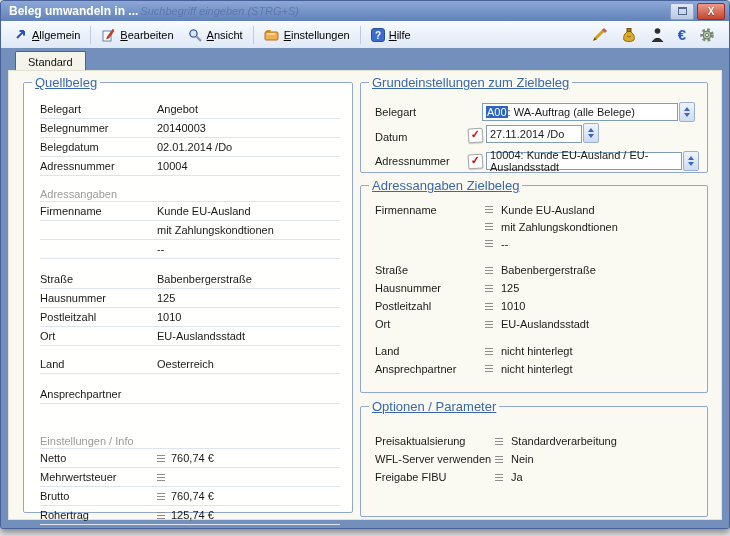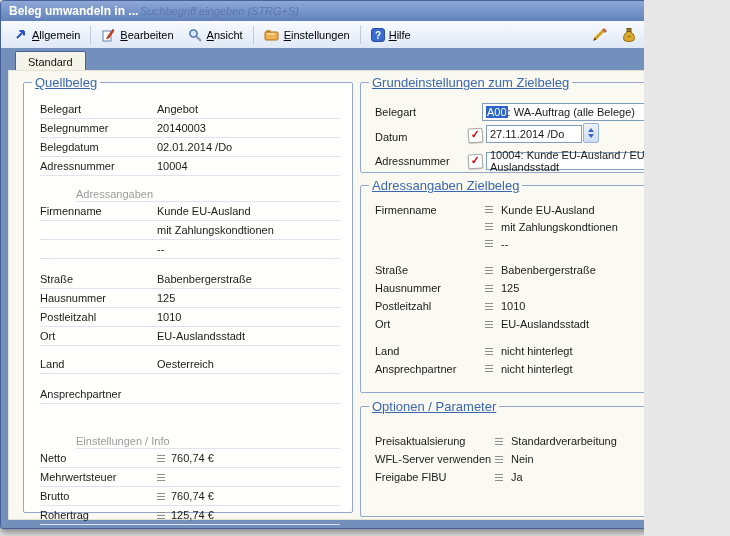--- a/index.html
+++ b/index.html
@@ -1,16 +1,16 @@
 <!DOCTYPE html>
 <html><head>
 <meta charset="utf-8">
 <style>
   html,body{margin:0;padding:0;background:#e7e7e7;}
-  .screen{position:relative;width:644px;height:536px;font-family:"Liberation Sans",sans-serif;font-size:11px;color:#1a1a1a;overflow:hidden;}
+  .screen{position:relative;width:730px;height:536px;font-family:"Liberation Sans",sans-serif;font-size:11px;color:#1a1a1a;overflow:hidden;}
   .window{position:absolute;left:0;top:0;width:728px;height:527px;border:1px solid #47609a;border-radius:4px 4px 3px 3px;box-shadow:0 4px 7px rgba(0,0,0,.4);overflow:hidden;background:#6b89bc;}
   
   .titlebar{position:absolute;left:0;top:0;right:0;height:20px;background:linear-gradient(#8da8d6,#6182ba);display:flex;align-items:center;padding:0 4px 0 8px;}
   .title{color:#fff;font-weight:bold;font-size:12px;white-space:nowrap;}
   .search-hint{color:#5872a8;font-style:italic;font-size:11px;margin-left:2px;white-space:nowrap;opacity:.85;}
   .win-controls{margin-left:auto;display:flex;gap:3px;align-items:center;}
   .btn-max{width:22px;height:15px;background:linear-gradient(#dfe8f5,#b9c9e3);border:1px solid #8aa0c4;border-radius:2px;display:flex;align-items:center;justify-content:center;}
   .btn-max span{display:block;width:7px;height:5px;border:1px solid #55678c;border-top-width:2px;}
   .btn-close{width:26px;height:15px;background:linear-gradient(#ec9a86,#c44530);border:1px solid #9c2e1c;border-radius:2px;color:#fff;font-weight:bold;font-size:10px;display:flex;align-items:center;justify-content:center;text-shadow:0 1px 1px rgba(0,0,0,.4);}
   
@@ -30,21 +30,21 @@
   legend{margin-left:8px;padding:0 3px;color:#3a67ae;font-size:13px;text-decoration:underline;}
   .fs-quelle{left:14px;top:4px;width:328px;height:436px;background:#fffffe;}
   .fs-grund{left:351px;top:4px;width:346px;height:96px;background:#fbfaf2;}
   .fs-ziel{left:351px;top:107px;width:346px;height:213px;background:#fbfaf2;}
   .fs-opt{left:351px;top:328px;width:346px;height:116px;background:#fbfaf2;}
   
   .ql-rows{padding:10px 12px 0 16px;}
   .q-row{display:flex;align-items:center;height:18px;border-bottom:1px solid #dfe3ed;}
   .q-row .lbl{width:117px;flex:none;}
   .q-row .val{flex:1;display:flex;align-items:center;gap:6px;}
-  .q-head{height:15px;display:flex;align-items:flex-end;color:#9b9b9b;border-bottom:1px solid #dfe3ed;padding-bottom:1px;margin-left:36px;} .sp9{height:9px;} .sp11{height:11px;} .sp28{height:28px;}
+  .q-head{height:15px;display:flex;align-items:flex-end;color:#9b9b9b;border-bottom:1px solid #dfe3ed;padding-bottom:1px;} .sp9{height:9px;} .sp11{height:11px;} .sp28{height:28px;}
   
   .bullet{display:inline-block;width:8px;height:7px;flex:none;background:repeating-linear-gradient(#8e8e8e 0 1px,transparent 1px 3px);}
   
   .g-row{position:absolute;left:14px;right:8px;display:flex;align-items:center;}
   .g-lbl{width:93px;flex:none;}
   .g-field{height:16px;background:#fff;border:1px solid #7f9db9;display:flex;align-items:center;padding:0 3px;font-size:11px;}
   .g-field .sel{background:#2e64c8;color:#fff;padding:0 1px;}
   .spinner{width:14px;height:18px;margin-left:1px;background:linear-gradient(#eef4fd,#cddcf2);border:1px solid #9ab0d4;border-radius:2px;display:flex;flex-direction:column;align-items:center;justify-content:center;gap:2px;}
   .tri-up{width:0;height:0;border-left:3px solid transparent;border-right:3px solid transparent;border-bottom:4px solid #3a66c0;}
   .tri-dn{width:0;height:0;border-left:3px solid transparent;border-right:3px solid transparent;border-top:4px solid #3a66c0;}

